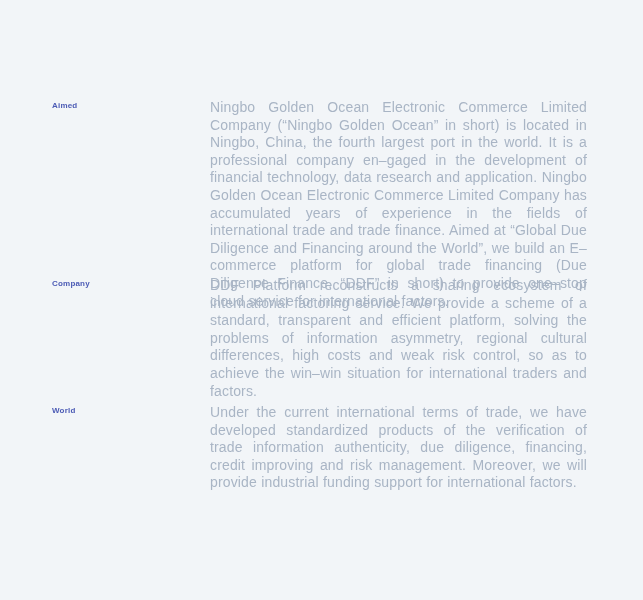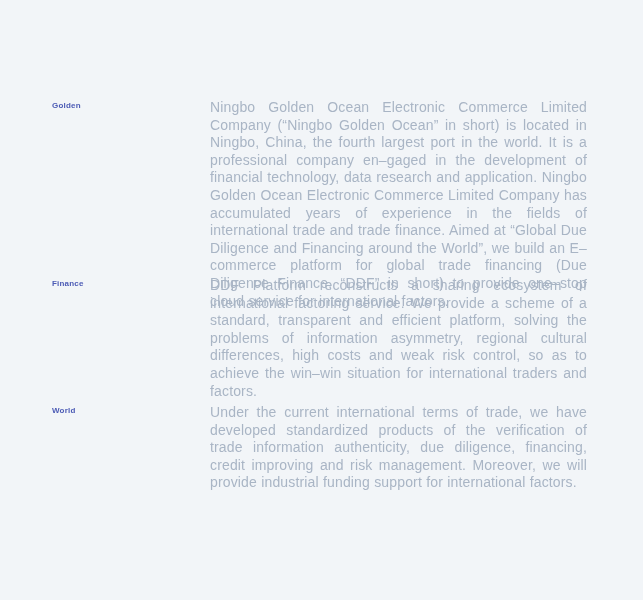--- a/index.html
+++ b/index.html
@@ -63,26 +63,26 @@
 
   
   .section-label { padding-top: 1px; }
 </style>
 </head>
 <body>
 
 <div class="page">
 
   <div class="section" id="section-about">
-    <div class="section-label">Golden</div>
+    <div class="section-label">Aimed</div>
     <div class="section-body">Ningbo Golden Ocean Electronic Commerce Limited Company (“Ningbo Golden Ocean” in short) is located in Ningbo, China, the fourth largest port in the world. It is a professional company en–gaged in the development of financial technology, data research and application. Ningbo Golden Ocean Electronic Commerce Limited Company has accumulated years of experience in the fields of international trade and trade finance. Aimed at “Global Due Diligence and Financing around the World”, we build an E–commerce platform for global trade financing (Due Diligence Finance, “DDF” in short) to provide one–stop cloud service for international factors.</div>
   </div>
 
   <div class="section" id="section-project">
-    <div class="section-label">Finance</div>
+    <div class="section-label">Company</div>
     <div class="section-body">DDF Platform reconstructs a sharing ecosystem of international factoring service.  We provide a scheme of a standard, transparent and efficient platform, solving the problems of information asymmetry, regional cultural differences, high costs and weak risk control, so as to achieve the win–win situation for international traders and factors.</div>
   </div>
 
   <div class="section" id="section-market">
     <div class="section-label">World</div>
     <div class="section-body">Under the current international terms of trade, we have developed standardized products of the verification of trade information authenticity, due diligence, financing, credit improving and risk management. Moreover, we will provide industrial funding support for international factors.</div>
   </div>
 
 </div>
 

